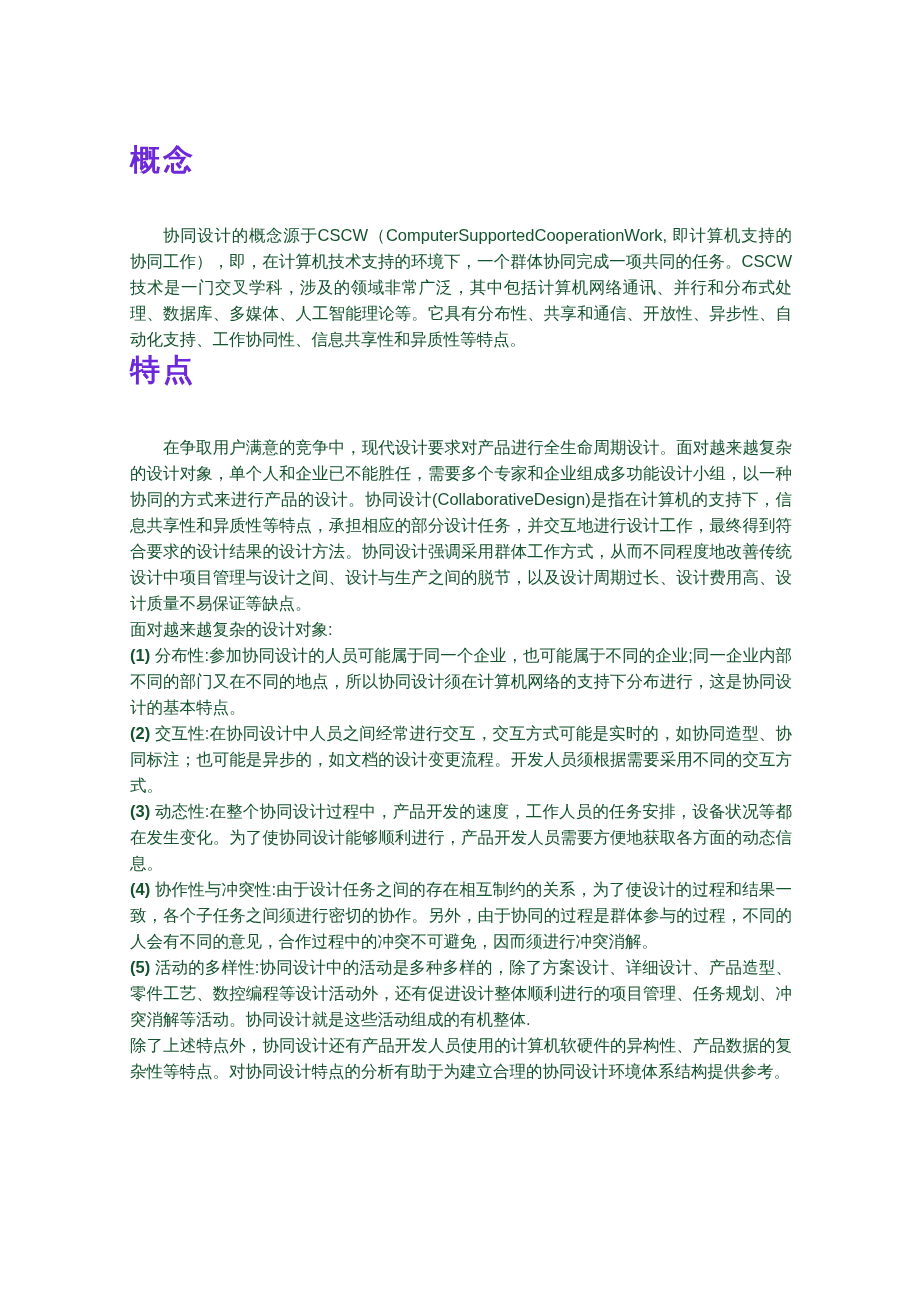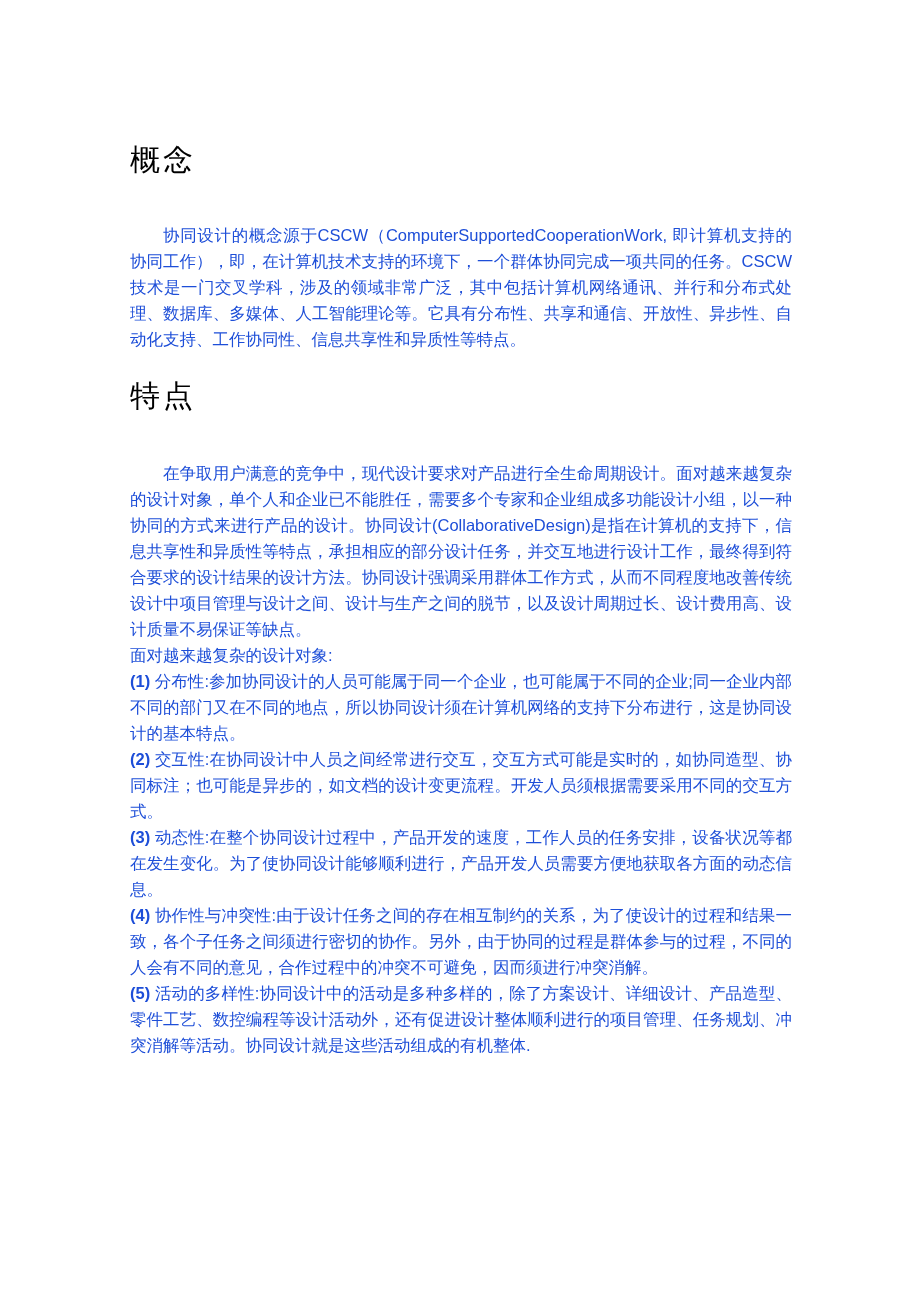--- a/index.html
+++ b/index.html
@@ -14,39 +14,38 @@
     margin: 0 auto;
     background: #ffffff;
     box-sizing: border-box;
     padding: 142px 128px 40px 130px;
     font-family: "Liberation Sans", "DejaVu Sans", sans-serif;
     color: #3f3f3f;
     overflow: hidden;
   }
   .heading {
     font-size: 30px;
-    font-weight: 400;
-    color: #000000;
+    font-weight: 700;
+    color: #6d28d9;
     margin: 0;
     letter-spacing: 3px;
     line-height: 1.2;
   }
   .heading.first {
     margin-bottom: 44px;
   }
   .heading.second {
-    margin-top: 26px;
     margin-bottom: 46px;
   }
   p {
     margin: 0;
     font-size: 16.5px;
     line-height: 26px;
     text-align: justify;
-    color: #1d4ed8;
+    color: #14532d;
     word-break: break-all;
   }
   p.indent {
     text-indent: 2em;
   }
   .num {
     font-weight: 700;
   }
 </style>
 </head>
@@ -67,14 +66,15 @@
   <p><span class="num">(1)</span> <span>分布性:参加协同设计的人员可能属于同一个企业，也可能属于不同的企业;同一企业内部不同的部门又在不同的地点，所以协同设计须在计算机网络的支持下分布进行，这是协同设计的基本特点。</span></p>
 
   <p><span class="num">(2)</span> <span>交互性:在协同设计中人员之间经常进行交互，交互方式可能是实时的，如协同造型、协同标注；也可能是异步的，如文档的设计变更流程。开发人员须根据需要采用不同的交互方式。</span></p>
 
   <p><span class="num">(3)</span> <span>动态性:在整个协同设计过程中，产品开发的速度，工作人员的任务安排，设备状况等都在发生变化。为了使协同设计能够顺利进行，产品开发人员需要方便地获取各方面的动态信息。</span></p>
 
   <p><span class="num">(4)</span> <span>协作性与冲突性:由于设计任务之间的存在相互制约的关系，为了使设计的过程和结果一致，各个子任务之间须进行密切的协作。另外，由于协同的过程是群体参与的过程，不同的人会有不同的意见，合作过程中的冲突不可避免，因而须进行冲突消解。</span></p>
 
   <p><span class="num">(5)</span> <span>活动的多样性:协同设计中的活动是多种多样的，除了方案设计、详细设计、产品造型、零件工艺、数控编程等设计活动外，还有促进设计整体顺利进行的项目管理、任务规划、冲突消解等活动。协同设计就是这些活动组成的有机整体.</span></p>
 
+  <p>除了上述特点外，协同设计还有产品开发人员使用的计算机软硬件的异构性、产品数据的复杂性等特点。对协同设计特点的分析有助于为建立合理的协同设计环境体系结构提供参考。</p>
 
 </div>
 
 </body></html>

